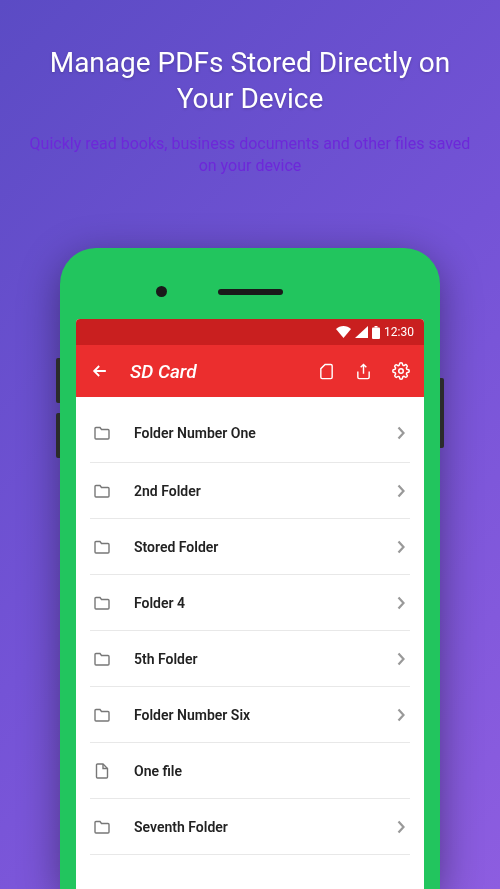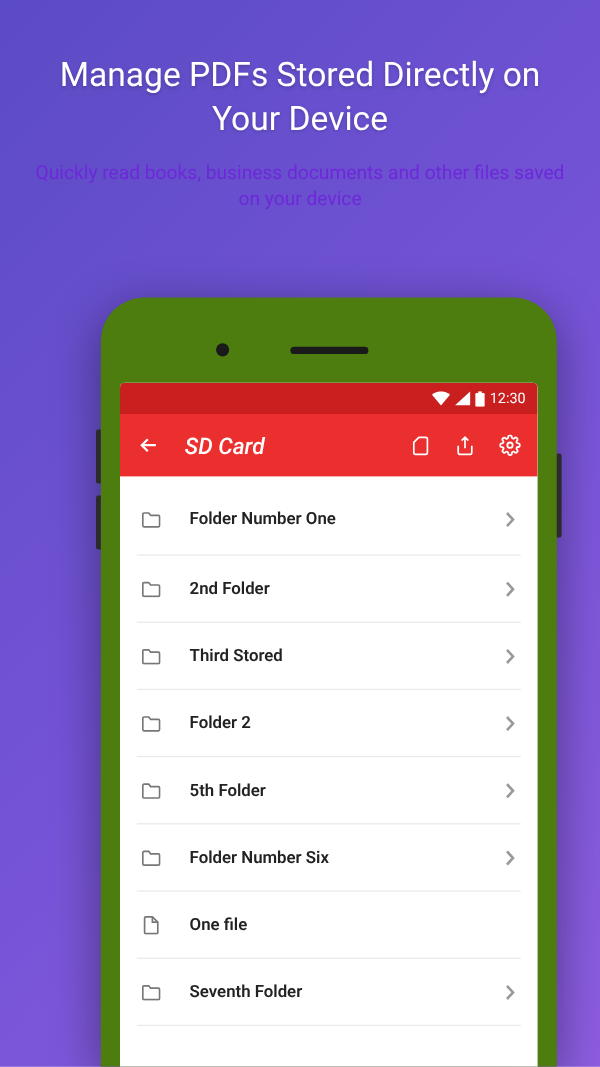--- a/index.html
+++ b/index.html
@@ -27,25 +27,24 @@
       padding: 0 28px;
       line-height: 1.4;
       font-weight: 400;
     }
     .phone-frame {
       position: absolute;
       left: 50%;
       transform: translateX(-50%);
       top: 248px;
       width: 380px;
-      background: #4d7c0f;
+      background: #22c55e;
       border-radius: 36px 36px 0 0;
       padding: 16px 16px 0;
       box-shadow: 0 10px 40px rgba(0,0,0,0.4);
-      margin-left: 24px;
     }
     .phone-buttons-left {
       position: absolute;
       left: -4px;
       top: 110px;
       width: 4px;
       height: 45px;
       background: #2b2b2b;
       border-radius: 2px 0 0 2px;
     }
@@ -250,34 +249,34 @@
               <path d="M1.5 1.5L6.5 7l-5 5.5"></path>
             </svg>
           </span>
         </div>
         <div class="list-item">
           <span class="folder-icon">
             <svg class="icon-svg" width="16" height="14" viewBox="0 0 16 14" fill="none" stroke="#777" stroke-width="1.4">
               <path d="M1 2.5a1 1 0 011-1h4l1.5 2H14a1 1 0 011 1V12a1 1 0 01-1 1H2a1 1 0 01-1-1V2.5z"></path>
             </svg>
           </span>
-          <span class="list-item-label">Third Stored</span>
-          <span>
-            <svg class="icon-svg chevron" width="10" height="14" viewBox="0 0 8 14" fill="none" stroke="#999" stroke-width="2.2">
-              <path d="M1.5 1.5L6.5 7l-5 5.5"></path>
-            </svg>
-          </span>
-        </div>
-        <div class="list-item">
-          <span class="folder-icon">
-            <svg class="icon-svg" width="16" height="14" viewBox="0 0 16 14" fill="none" stroke="#777" stroke-width="1.4">
-              <path d="M1 2.5a1 1 0 011-1h4l1.5 2H14a1 1 0 011 1V12a1 1 0 01-1 1H2a1 1 0 01-1-1V2.5z"></path>
-            </svg>
-          </span>
-          <span class="list-item-label">Folder 2</span>
+          <span class="list-item-label">Stored Folder</span>
+          <span>
+            <svg class="icon-svg chevron" width="10" height="14" viewBox="0 0 8 14" fill="none" stroke="#999" stroke-width="2.2">
+              <path d="M1.5 1.5L6.5 7l-5 5.5"></path>
+            </svg>
+          </span>
+        </div>
+        <div class="list-item">
+          <span class="folder-icon">
+            <svg class="icon-svg" width="16" height="14" viewBox="0 0 16 14" fill="none" stroke="#777" stroke-width="1.4">
+              <path d="M1 2.5a1 1 0 011-1h4l1.5 2H14a1 1 0 011 1V12a1 1 0 01-1 1H2a1 1 0 01-1-1V2.5z"></path>
+            </svg>
+          </span>
+          <span class="list-item-label">Folder 4</span>
           <span>
             <svg class="icon-svg chevron" width="10" height="14" viewBox="0 0 8 14" fill="none" stroke="#999" stroke-width="2.2">
               <path d="M1.5 1.5L6.5 7l-5 5.5"></path>
             </svg>
           </span>
         </div>
         <div class="list-item">
           <span class="folder-icon">
             <svg class="icon-svg" width="16" height="14" viewBox="0 0 16 14" fill="none" stroke="#777" stroke-width="1.4">
               <path d="M1 2.5a1 1 0 011-1h4l1.5 2H14a1 1 0 011 1V12a1 1 0 01-1 1H2a1 1 0 01-1-1V2.5z"></path>

